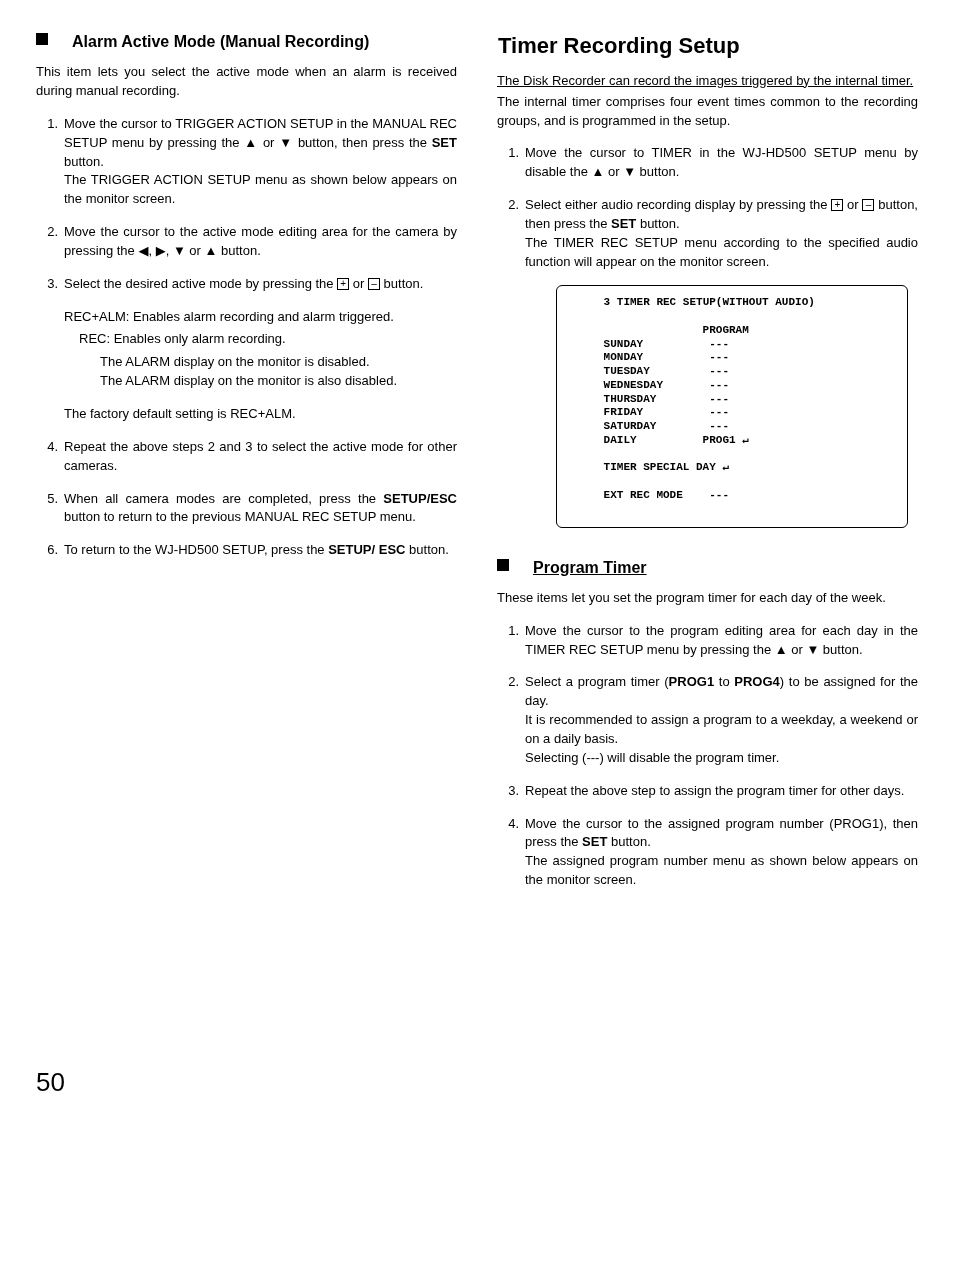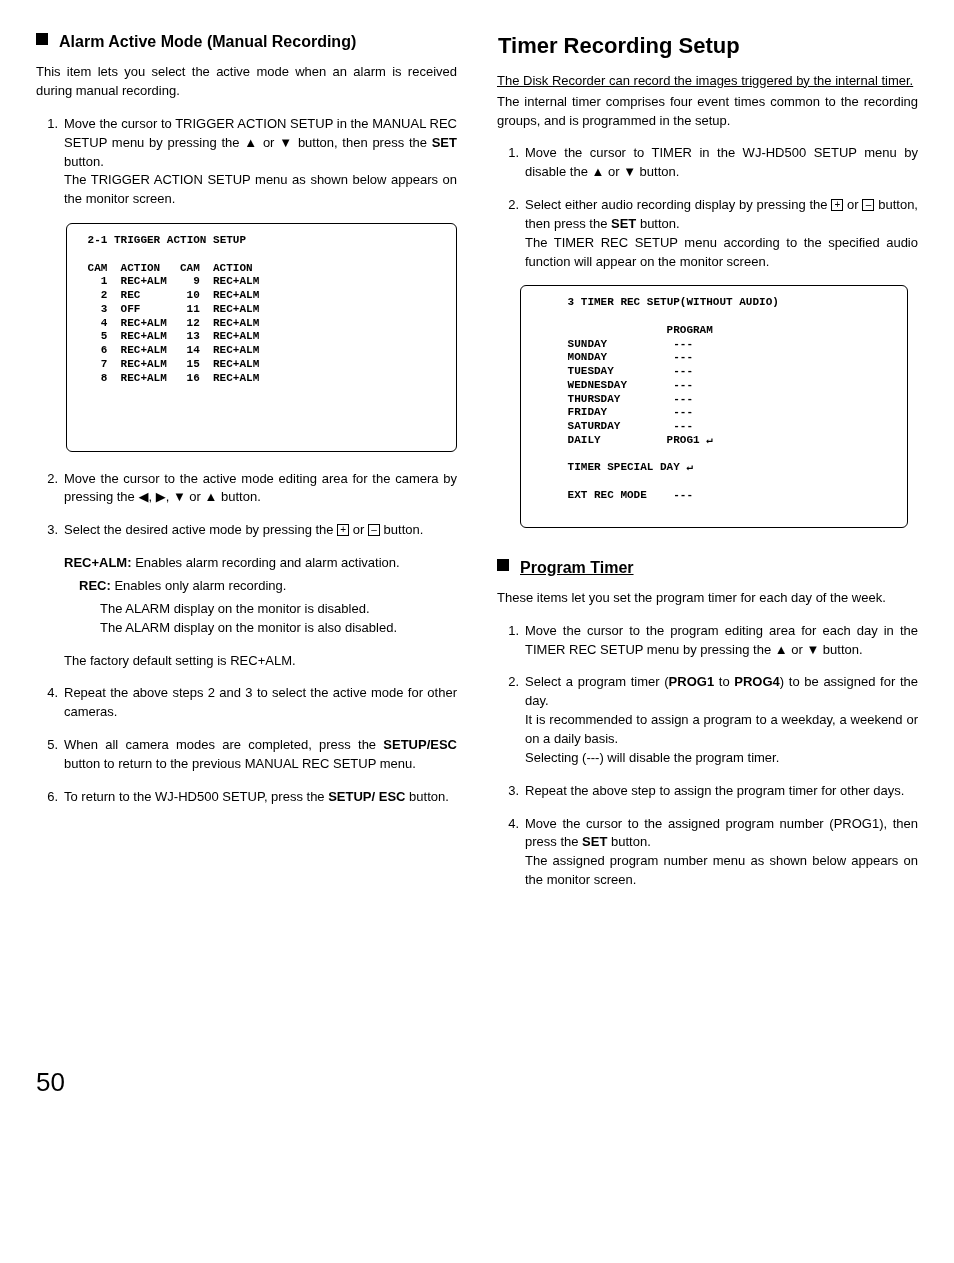--- a/index.html
+++ b/index.html
@@ -24,21 +24,21 @@
     font-size: 22px;
     font-weight: bold;
     margin: 0 0 10px 1px;
   }
   h3.sub-title {
     font-size: 16px;
     font-weight: bold;
     margin: 0 0 10px 0;
     display: flex;
     align-items: flex-start;
-    gap: 11px;
+    gap: 24px;
   }
   .black-square {
     display: inline-block;
     width: 12px;
     height: 12px;
     background: #000;
     margin-top: 3px;
     flex-shrink: 0;
   }
   p.intro {
@@ -69,34 +69,34 @@
     border-radius: 6px;
     padding: 10px 14px 24px 14px;
     margin: 6px 0 18px 30px;
     font-family: "Courier New", monospace;
     font-size: 11px;
     font-weight: bold;
     line-height: 1.25;
     white-space: pre;
   }
   .screen-box.wider {
-    margin-left: 23px;
+    margin-left: 59px;
     margin-right: 10px;
     padding-left: 40px;
   }
   .def-block {
     margin: 0 0 14px 28px;
   }
   .def-block .def {
     margin-bottom: 4px;
     text-align: justify;
     padding-left: 15px;
   }
   .def-block .def .label {
-    font-weight: bold;
+    font-weight: normal;
   }
   .def-block .sub {
     margin-left: 36px;
     text-align: justify;
   }
   .def-block .note {
     margin-top: 14px;
     margin-left: 0;
     text-align: justify;
   }
@@ -130,49 +130,34 @@
     </h3>
     <p class="intro">This item lets you select the active mode when an alarm is received during manual recording.</p>
 
     <ol class="steps">
       <li>
         <span class="num">1.</span>
         <span class="body">Move the cursor to TRIGGER ACTION SETUP in the MANUAL REC SETUP menu by pressing the ▲ or ▼ button, then press the <b>SET</b> button.<br>The TRIGGER ACTION SETUP menu as shown below appears on the monitor screen.</span>
       </li>
     </ol>
 
-    <div class="screen-box"> <span>2-1 TRIGGER ACTION SETUP</span>
-
- CAM  ACTION   CAM  ACTION
-   1  REC+ALM    9  REC+ALM
-   2  REC       10  REC+ALM
-   3  OFF       11  REC+ALM
-   4  REC+ALM   12  REC+ALM
-   5  REC+ALM   13  REC+ALM
-   6  REC+ALM   14  REC+ALM
-   7  REC+ALM   15  REC+ALM
-   8  REC+ALM   16  REC+ALM
-
-
-
-</div>
 
     <ol class="steps">
       <li>
         <span class="num">2.</span>
         <span class="body">Move the cursor to the active mode editing area for the camera by pressing the ◀, ▶, ▼ or ▲ button.</span>
       </li>
       <li>
         <span class="num">3.</span>
         <span class="body">Select the desired active mode by pressing the <span class="boxed">+</span> or <span class="boxed">–</span> button.</span>
       </li>
     </ol>
 
     <div class="def-block">
-      <div class="def" style="padding-left:18px; text-indent:-18px;"><span class="label">REC+ALM:</span><span> Enables alarm recording and alarm activation.</span></div>
+      <div class="def" style="padding-left:18px; text-indent:-18px;"><span class="label">REC+ALM:</span><span> Enables alarm recording and alarm triggered.</span></div>
       <div class="def"><span class="label">REC:</span><span> Enables only alarm recording.</span></div>
       <div class="sub">The ALARM display on the monitor is disabled.</div>
       <div class="sub">The ALARM display on the monitor is also disabled.</div>
       <div class="note">The factory default setting is REC+ALM.</div>
     </div>
 
     <ol class="steps">
       <li>
         <span class="num">4.</span>
         <span class="body">Repeat the above steps 2 and 3 to select the active mode for other cameras.</span>

